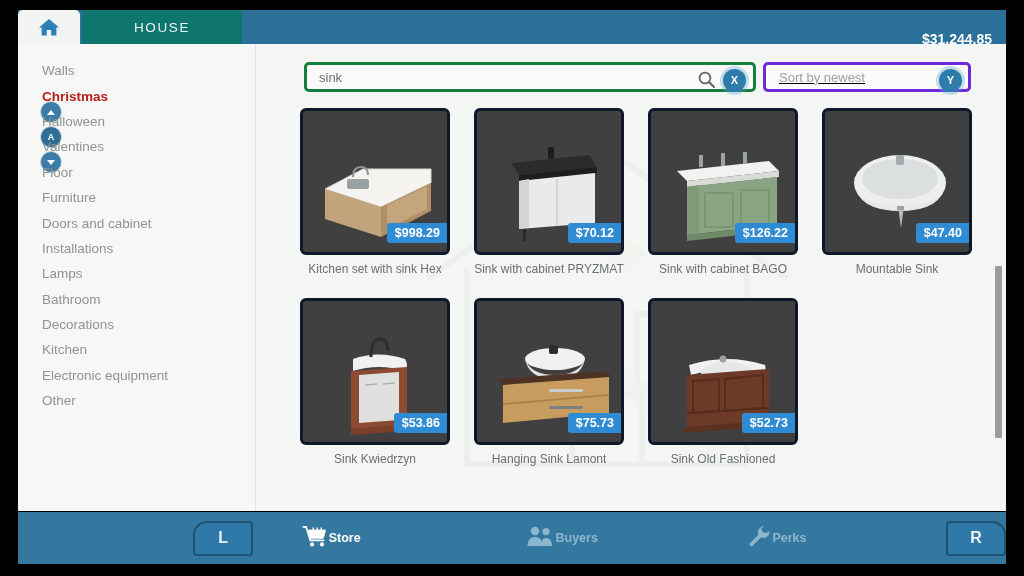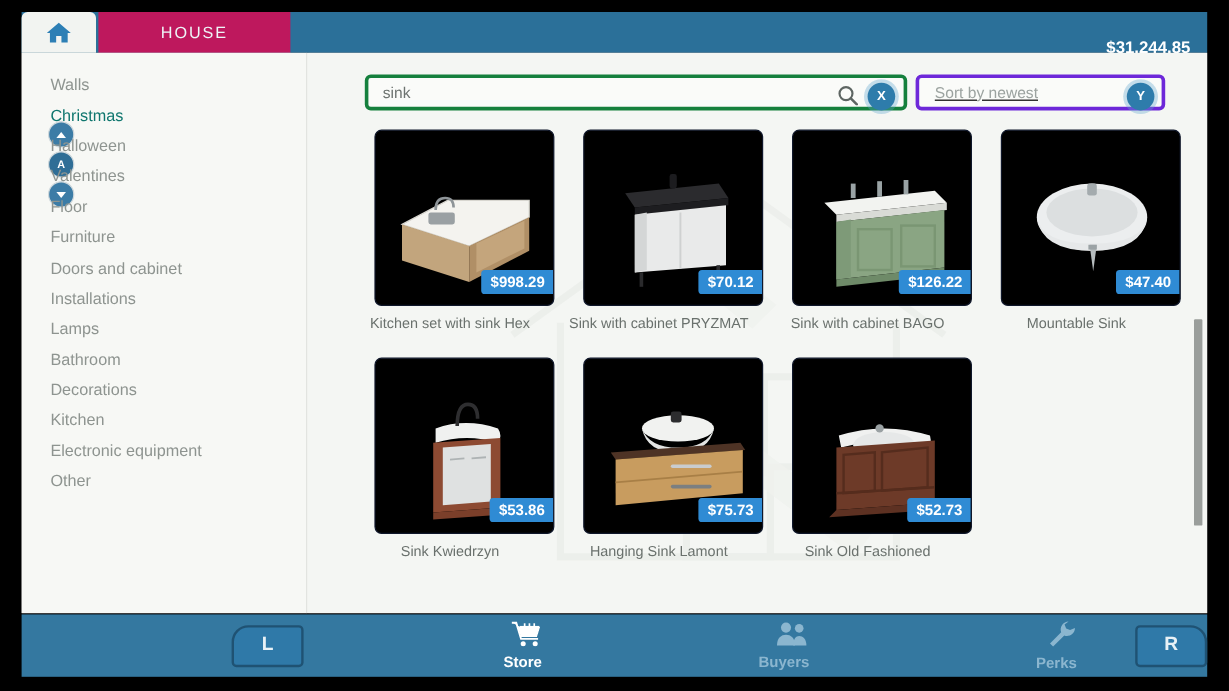--- a/index.html
+++ b/index.html
@@ -36,21 +36,21 @@
     display: flex;
     align-items: center;
     justify-content: center;
   }
   .home-tab svg { display: block; }
 
   .house-tab {
     position: absolute;
     left: 64px; top: 0;
     width: 160px; height: 34px;
-    background: #be185d;
+    background: #0f766e;
     display: flex;
     align-items: center;
     justify-content: center;
   }
   .house-tab-label {
     color: #eef4f7;
     font-size: 13.5px;
     letter-spacing: 1.6px;
     font-weight: 400;
   }
@@ -89,22 +89,22 @@
     position: relative;
     height: 25.4px;
     display: flex;
     align-items: center;
     padding-left: 24px;
     font-size: 13.5px;
     color: #8e9490;
     white-space: nowrap;
   }
   .nav-item.selected {
-    color: #0f766e;
-    font-weight: normal;
+    color: #b91c1c;
+    font-weight: bold;
     text-align: right;
   }
 
   .circ-btn {
     position: absolute;
     left: 22px;
     width: 22px; height: 22px;
     border-radius: 50%;
     background: #3c7ca6;
     border: 1px solid #cfd8dc;
@@ -217,25 +217,24 @@
     left: 43px; top: 64px;
     width: 694px;
     display: flex;
     flex-wrap: wrap;
     gap: 22px 24px;
   }
   .card { width: 150px; }
   .card-img {
     position: relative;
     width: 150px; height: 147px;
-    background: #000000;
-    border: 1px solid #0f172a;
+    background: #404040;
+    border: 3px solid #0f172a;
     border-radius: 6px;
     overflow: hidden;
-    margin-left: 12px;
   }
   .card-img svg { position: absolute; left: 0; top: 0; }
   .price {
     position: absolute;
     right: 0; bottom: 9px;
     background: #2f8bd4;
     color: #ffffff;
     font-size: 12.5px;
     font-weight: bold;
     padding: 2.5px 7px 3.5px 8px;
@@ -291,22 +290,21 @@
     border-radius: 14px 4px 4px 4px;
   }
   .shoulder.r {
     border-radius: 4px 14px 4px 4px;
   }
 
   .navbtn {
     flex: 0 0 auto;
     width: 150px;
     display: flex;
-    flex-direction: column;
-    align-items: flex-end;
+    align-items: center;
     gap: 1px;
   }
   .navbtn .lbl {
     font-size: 12.5px;
     font-weight: bold;
   }
   .navbtn.active .lbl { color: #ffffff; }
   .navbtn.inactive .lbl { color: #8bb6cf; }
   .navbtn.active svg path,
   .navbtn.active svg circle,

